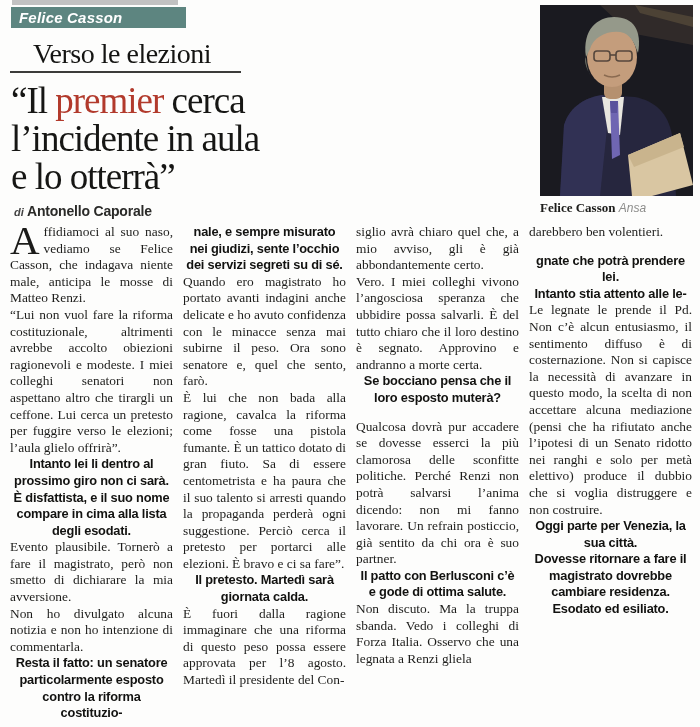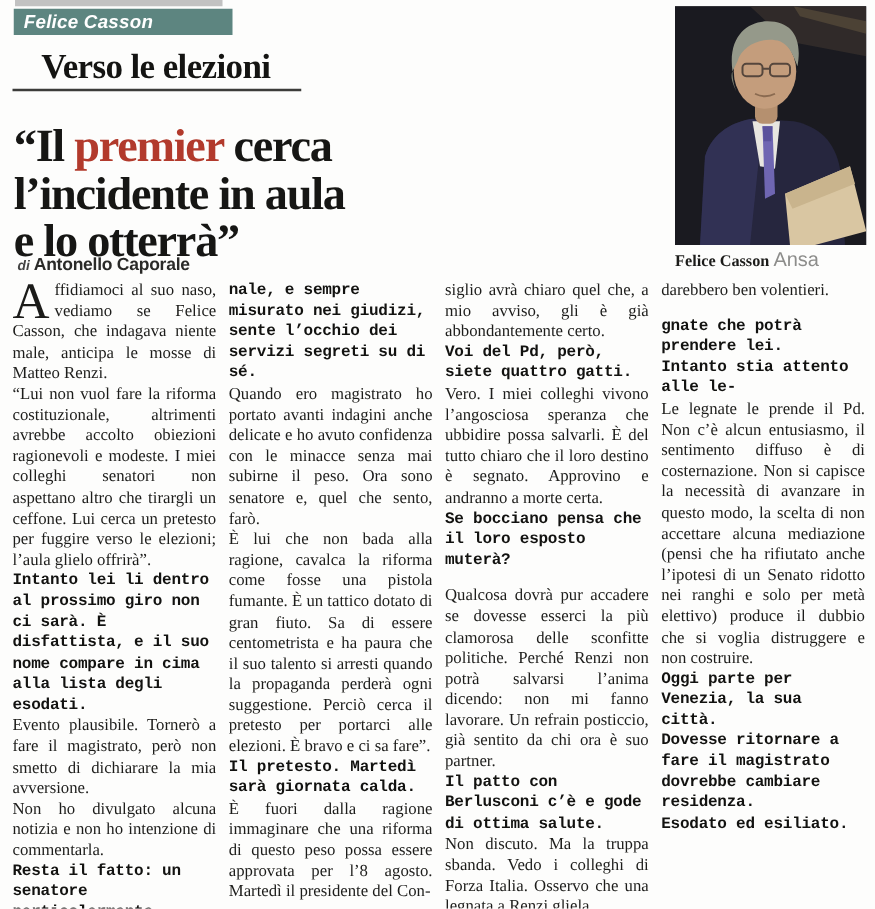--- a/index.html
+++ b/index.html
@@ -12,50 +12,50 @@
   .top-strip{position:absolute;left:12px;top:0;width:166px;height:5px;background:#c2c2c2;}
   .tag{
     position:absolute;left:11px;top:7px;width:162px;height:17px;
     padding:2px 5px 2px 8px;
     font-family:"Liberation Sans",sans-serif;
     font-style:italic;font-weight:bold;font-size:15px;line-height:17px;
     color:#fff;letter-spacing:.2px;
   }
   .kicker{
     position:absolute;left:33px;top:38px;
-    font-family:"Liberation Serif",serif;font-weight:bold;
+    font-family:"Liberation Serif",serif;font-weight:normal;
     font-size:28px;letter-spacing:-.5px;color:#141412;
   }
   .kicker-rule{position:absolute;left:10px;top:71px;width:231px;height:2px;background:#3c3c3a;}
   .headline{
-    position:absolute;left:11px;top:74px;width:520px;
-    font-family:"Liberation Serif",serif;font-weight:bold;
+    position:absolute;left:11px;top:57px;width:520px;
+    font-family:"Liberation Serif",serif;font-weight:normal;
     font-size:37px;line-height:38px;letter-spacing:-1px;color:#161614;
   }
   .byline{position:absolute;left:14px;top:203px;font-size:13px;color:#2a2a28;}
   .byline .prefix{font-style:italic;font-family:"Liberation Sans",sans-serif;font-size:11px;font-weight:bold;color:#444;}
   .byline .name{font-family:"Liberation Sans",sans-serif;font-weight:bold;font-size:14px;letter-spacing:-.2px;}
   .photo{position:absolute;left:540px;top:5px;width:153px;height:191px;background:#17171d;overflow:hidden;}
   .photo svg{display:block;}
   .caption{position:absolute;left:540px;top:200px;width:156px;font-size:13px;}
   .caption .cap-name{font-family:"Liberation Serif",serif;font-weight:bold;color:#1c1c1a;}
-  .caption .cap-credit{font-family:"Liberation Sans",sans-serif;font-size:16px;color:#8d8d8b;}
+  .caption .cap-credit{font-family:"Liberation Sans",sans-serif;font-style:italic;font-size:12px;color:#8d8d8b;}
   .columns{
     position:absolute;left:10px;top:224px;width:682px;height:503px;
     display:flex;gap:10px;
   }
   .col{
     width:163px;height:503px;overflow:hidden;flex:0 0 163px;
     font-size:13.4px;line-height:16.6px;text-align:justify;
     color:#1d1d1b;
   }
   .col p{margin:0;}
   .col p.question{
-    font-family:Liberation Mono, monospace;font-weight:bold;
-    font-size:12.8px;line-height:16.6px;text-align:left;color:#121210;
+    font-family:Liberation Sans, sans-serif;font-weight:bold;
+    font-size:12.8px;line-height:16.6px;text-align:center;color:#121210;
     letter-spacing:-.2px;
   }
   .col p.gap-before{margin-top:12px;}
   .dropcap{
     float:left;font-family:"Liberation Serif",serif;
     font-size:41px;line-height:31px;padding:1px 4px 0 0;color:#1b1b19;
   }
 </style>
 </head>
 <body>
@@ -131,21 +131,20 @@
     </div>
     <div class="col">
       <p class="question">nale, e sempre misurato nei giudizi, sente l’occhio dei servizi segreti su di sé.</p>
       <p class="answer">Quando ero magistrato ho portato avanti indagini anche delicate e ho avuto confidenza con le minacce senza mai subirne il peso. Ora sono senatore e, quel che sento, farò.</p>
       <p class="answer">È lui che non bada alla ragione, cavalca la riforma come fosse una pistola fumante. È un tattico dotato di gran fiuto. Sa di essere centometrista e ha paura che il suo talento si arresti quando la propaganda perderà ogni suggestione. Perciò cerca il pretesto per portarci alle elezioni. È bravo e ci sa fare”.</p>
       <p class="question">Il pretesto. Martedì sarà giornata calda.</p>
       <p class="answer">È fuori dalla ragione immaginare che una riforma di questo peso possa essere approvata per l’8 agosto. Martedì il presidente del Con-</p>
     </div>
     <div class="col">
       <p class="answer">siglio avrà chiaro quel che, a mio avviso, gli è già abbondantemente certo.</p>
-      <p class="question">Voi del Pd, però, siete quattro gatti.</p>
       <p class="answer">Vero. I miei colleghi vivono l’angosciosa speranza che ubbidire possa salvarli. È del tutto chiaro che il loro destino è segnato. Approvino e andranno a morte certa.</p>
       <p class="question">Se bocciano pensa che il loro esposto muterà?</p>
       <p class="answer gap-before">Qualcosa dovrà pur accadere se dovesse esserci la più clamorosa delle sconfitte politiche. Perché Renzi non potrà salvarsi l’anima dicendo: non mi fanno lavorare. Un refrain posticcio, già sentito da chi ora è suo partner.</p>
       <p class="question">Il patto con Berlusconi c’è e gode di ottima salute.</p>
       <p class="answer">Non discuto. Ma la truppa sbanda. Vedo i colleghi di Forza Italia. Osservo che una legnata a Renzi gliela</p>
     </div>
     <div class="col">
       <p class="answer">darebbero ben volentieri.</p>
       <p class="question gap-before">gnate che potrà prendere lei.</p>
       <p class="question">Intanto stia attento alle le-</p>

